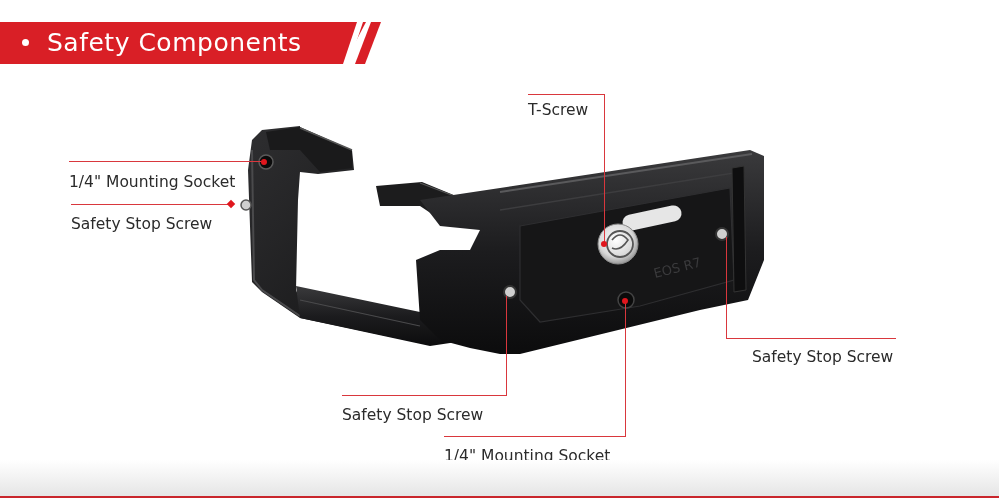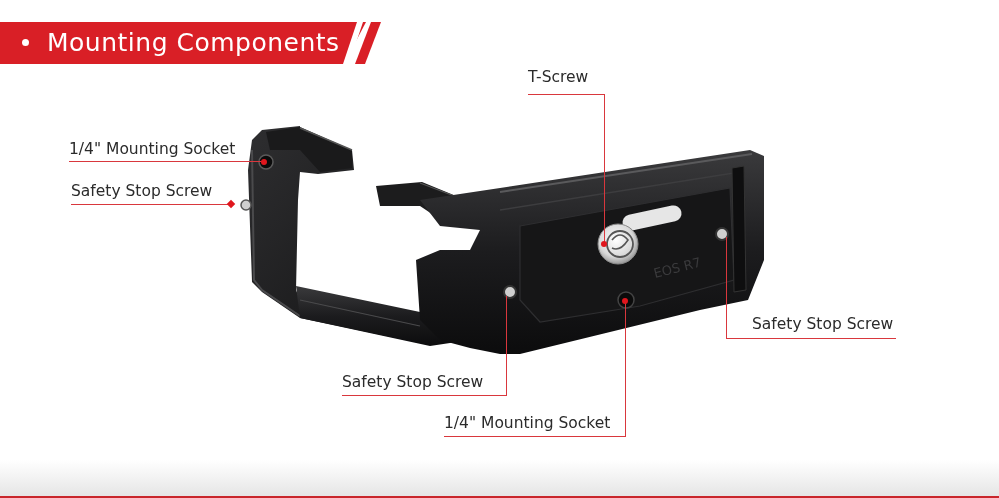--- a/index.html
+++ b/index.html
@@ -27,20 +27,21 @@
       position: absolute; left: 22px; top: 22px; height: 42px; line-height: 42px;
       color: #ffffff; font-size: 25px; letter-spacing: 0.5px; white-space: nowrap;
     }
     .banner-bullet {
       display: inline-block; width: 7px; height: 7px; border-radius: 50%;
       background: #ffffff; vertical-align: middle; margin-right: 18px; margin-top: -4px;
     }
     .label {
       position: absolute; font-size: 15.5px; color: #2b2b2b; white-space: nowrap;
       line-height: 18px;
+      margin-top: 33px;
     }
     .leader { position: absolute; background: #d9373d; }
     .dot {
       position: absolute; width: 6px; height: 6px; border-radius: 50%;
       background: #e0161d;
     }
     .diamond {
       position: absolute; width: 6px; height: 6px; background: #e0161d;
       transform: rotate(45deg);
     }
@@ -54,21 +55,21 @@
       background: #c9262c;
     }
   </style>
 </head>
 <body>
 
 <div class="banner"></div>
 <div class="banner-slash-gap"></div>
 <div class="banner-slash"></div>
 <div class="banner-text">
-  <span class="banner-bullet"></span><span>Mounting Components</span>
+  <span class="banner-bullet"></span><span>Safety Components</span>
 </div>
 
 <svg class="product" width="999" height="498" viewBox="0 0 999 498">
   <defs>
     <linearGradient id="metal" x1="0" y1="0" x2="0" y2="1">
       <stop offset="0" stop-color="#3a3a3c"></stop>
       <stop offset="0.5" stop-color="#1c1c1e"></stop>
       <stop offset="1" stop-color="#0c0c0d"></stop>
     </linearGradient>
     <linearGradient id="metal2" x1="0" y1="0" x2="1" y2="1">

